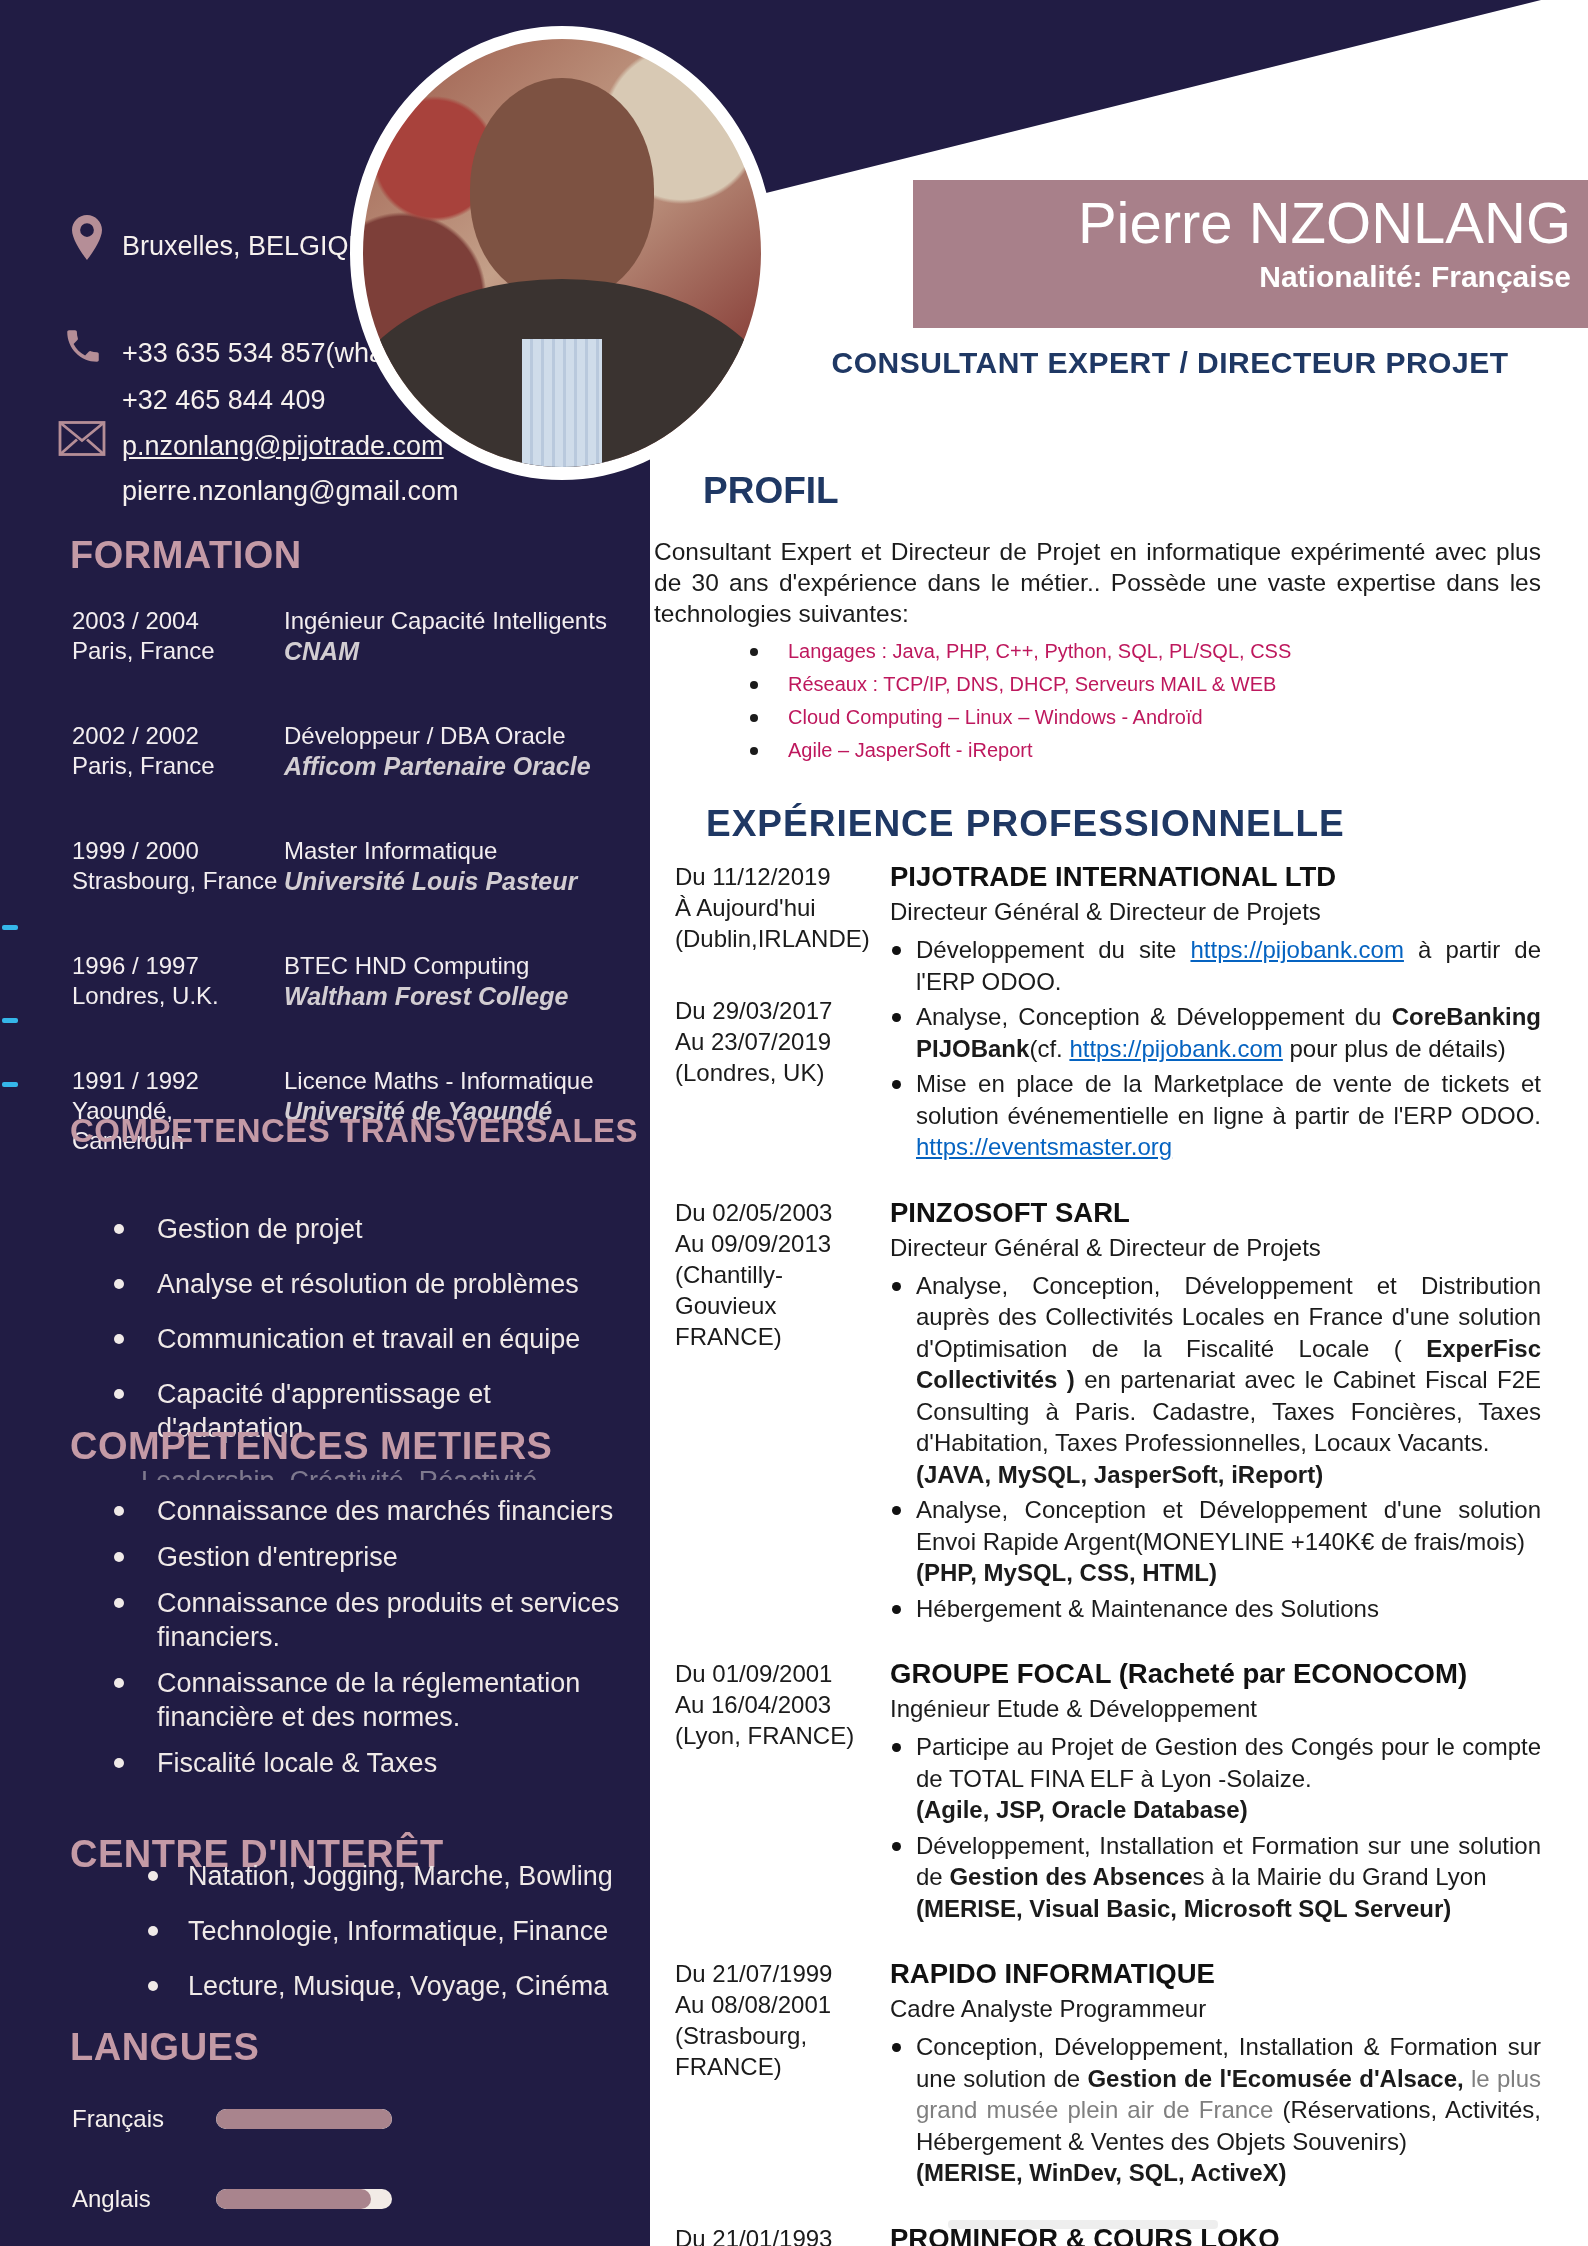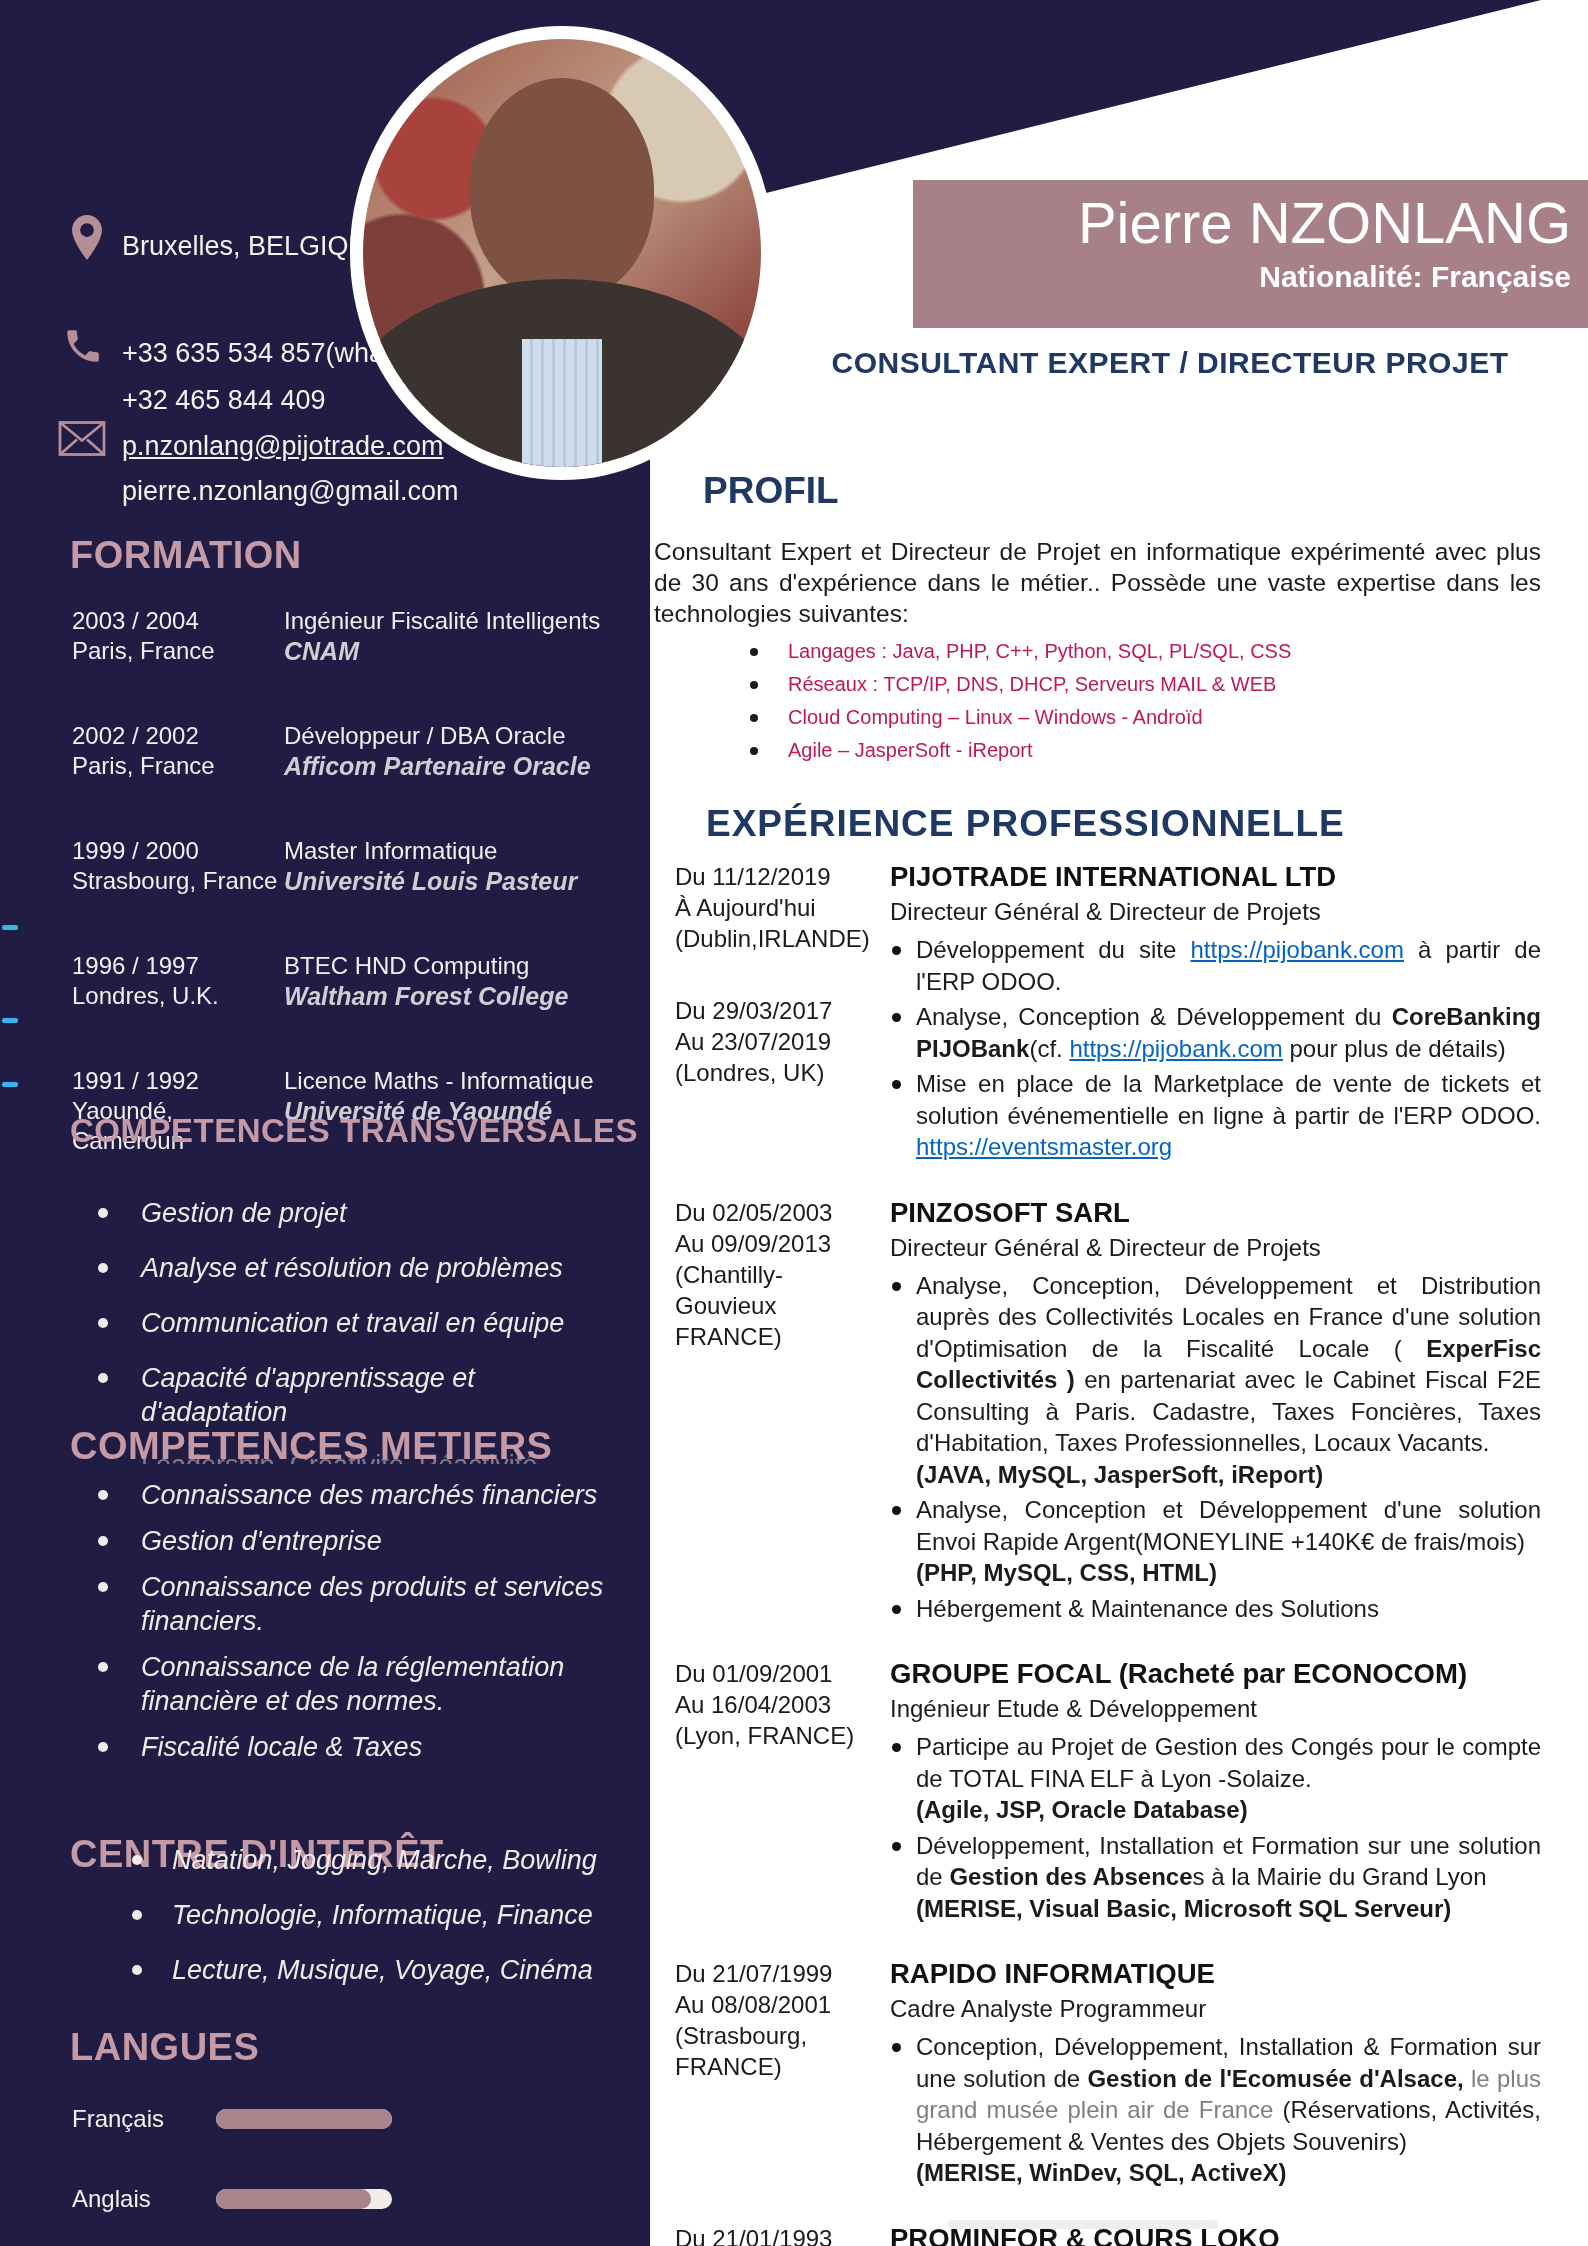--- a/index.html
+++ b/index.html
@@ -12,21 +12,21 @@
   .side-abs{position:absolute;}
   .contact-text{color:#f6f1ee;font-size:27px;}
   .email-link{color:#f6f1ee;text-decoration:underline;}
   .side-h{position:absolute;color:#c49aa6;font-weight:bold;font-size:38px;letter-spacing:.5px;}
   .side-h.small{font-size:33px;}
 
   .f-row{display:grid;grid-template-columns:212px 1fr;margin-bottom:55px;}
   .f-left,.f-right{font-size:24px;line-height:30px;color:#f3eef0;}
   .f-sch{font-weight:bold;font-style:italic;color:#d2cdd2;font-size:25px;}
 
-  .side-ul{list-style:none;margin:0;padding:0;font-style:italic;}
+  .side-ul{list-style:none;margin:16px;padding:0;}
   .side-ul li{position:relative;color:#f0eae8;font-size:27px;line-height:34px;margin-bottom:21px;padding-left:67px;}
   .side-ul li::before{content:"";position:absolute;left:24px;top:12px;width:10px;height:10px;border-radius:50%;background:#f0eae8;}
   .side-ul.tight li{margin-bottom:12px;}
   .side-ul.centre li{padding-left:40px;}
   .side-ul.centre li::before{left:0;}
   .clipped-line{height:14px;overflow:hidden;opacity:.45;color:#f0eae8;font-size:27px;margin-left:67px;}
 
   .lang-row{display:flex;align-items:center;height:46px;margin-bottom:34px;}
   .lang-label{width:144px;color:#f6f1ee;font-size:24px;}
   .lang-bar{width:176px;height:20px;border-radius:10px;background:#f2ebe6;overflow:hidden;}
@@ -119,21 +119,21 @@
     </div>
 
     <div class="side-h" style="left:70px;top:534px;">FORMATION</div>
     <div class="side-abs" style="left:72px;top:606px;width:566px;">
         <div class="f-row">
           <div class="f-left">
             <div>2003 / 2004</div>
             <div>Paris, France</div>
           </div>
           <div class="f-right">
-            <div class="f-deg">Ingénieur Fiscalité Intelligents</div>
+            <div class="f-deg">Ingénieur Capacité Intelligents</div>
             <div class="f-sch">CNAM</div>
           </div>
         </div>
         <div class="f-row">
           <div class="f-left">
             <div>2002 / 2002</div>
             <div>Paris, France</div>
           </div>
           <div class="f-right">
             <div class="f-deg">Développeur /  DBA Oracle</div>

